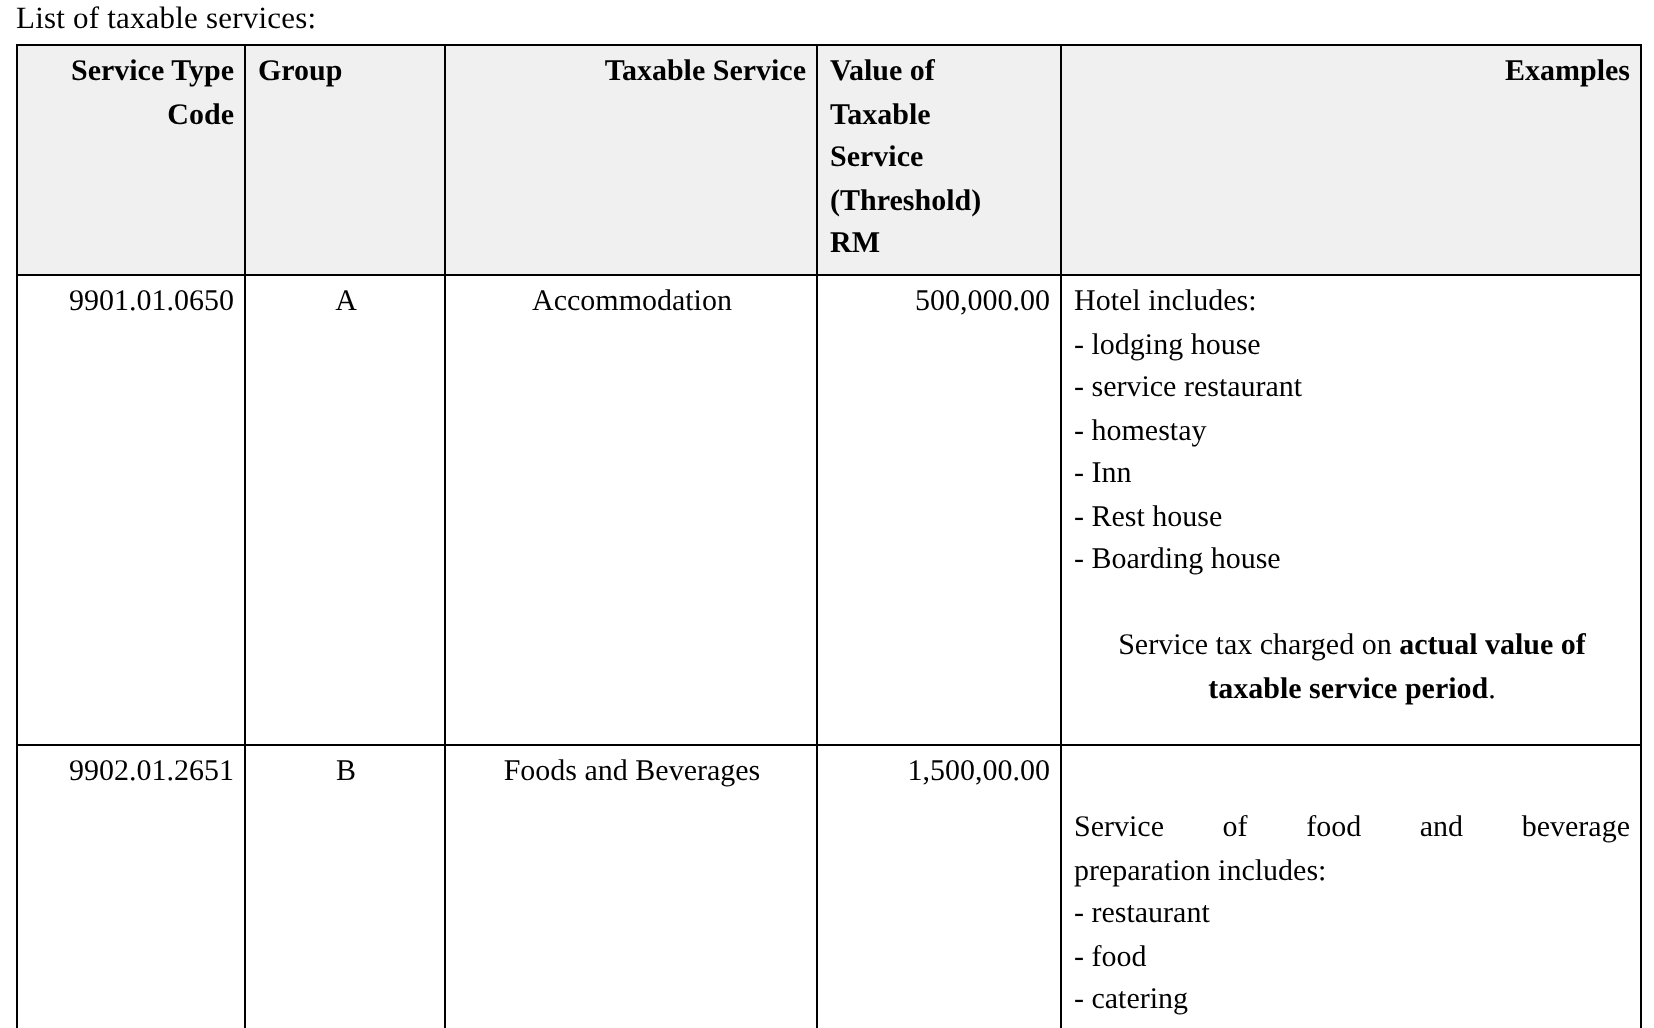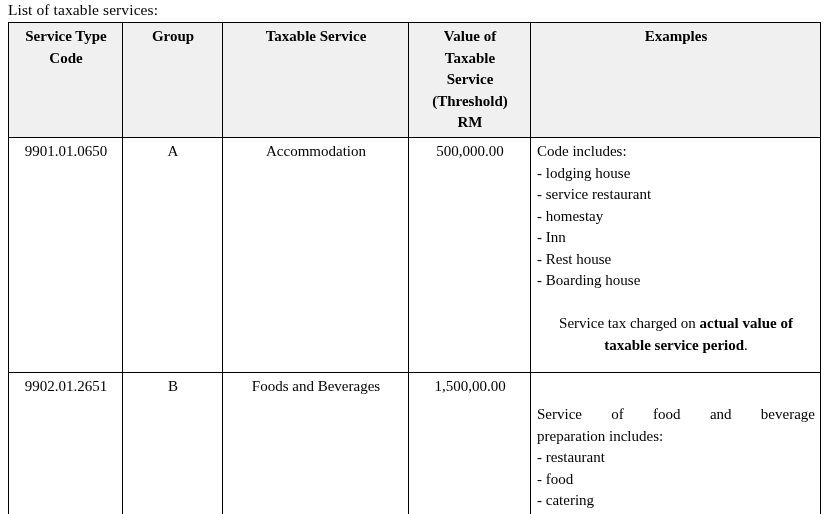--- a/index.html
+++ b/index.html
@@ -50,37 +50,37 @@
   table.svc th, table.svc td {
     border: 1.1px solid #000;
     vertical-align: top;
     padding: 3px 5px 3px 6px;
     font-size: 15px;
     line-height: 21.5px;
   }
   thead th {
     background: #f0f0f0;
     font-weight: bold;
-    text-align: center;
+    text-align: right;
   }
-  thead th.ctr { text-align: center; }
+  thead th.ctr { text-align: left; }
   thead tr.hdr th { height: 108px; }
 
   td.code {
-    text-align: center;
+    text-align: right;
     white-space: nowrap;
   }
   td.grp {
     text-align: center;
   }
   td.svcname {
     text-align: center;
   }
   td.val {
-    text-align: center;
+    text-align: right;
     vertical-align: middle;
     white-space: nowrap;
     margin-top: 48px;
   }
   td.ex {
     text-align: left;
   }
   td.ex.justify .para-j {
     text-align: justify;
     text-align-last: justify;
@@ -129,21 +129,21 @@
         </tr>
       </thead>
       <tbody>
 
         <tr class="row1">
           <td class="code">9901.01.0650</td>
           <td class="grp">A</td>
           <td class="svcname">Accommodation</td>
           <td class="val">500,000.00</td>
           <td class="ex">
-            <span class="ex-line">Code includes:</span>
+            <span class="ex-line">Hotel includes:</span>
             <span class="ex-line">- lodging house</span>
             <span class="ex-line">- service restaurant</span>
             <span class="ex-line">- homestay</span>
             <span class="ex-line">- Inn</span>
             <span class="ex-line">- Rest house</span>
             <span class="ex-line">- Boarding house</span>
             <span class="ex-gap"></span>
             <span class="note"><span>Service tax charged on </span><b>actual value of taxable service period</b><span>.</span></span>
           </td>
         </tr>

